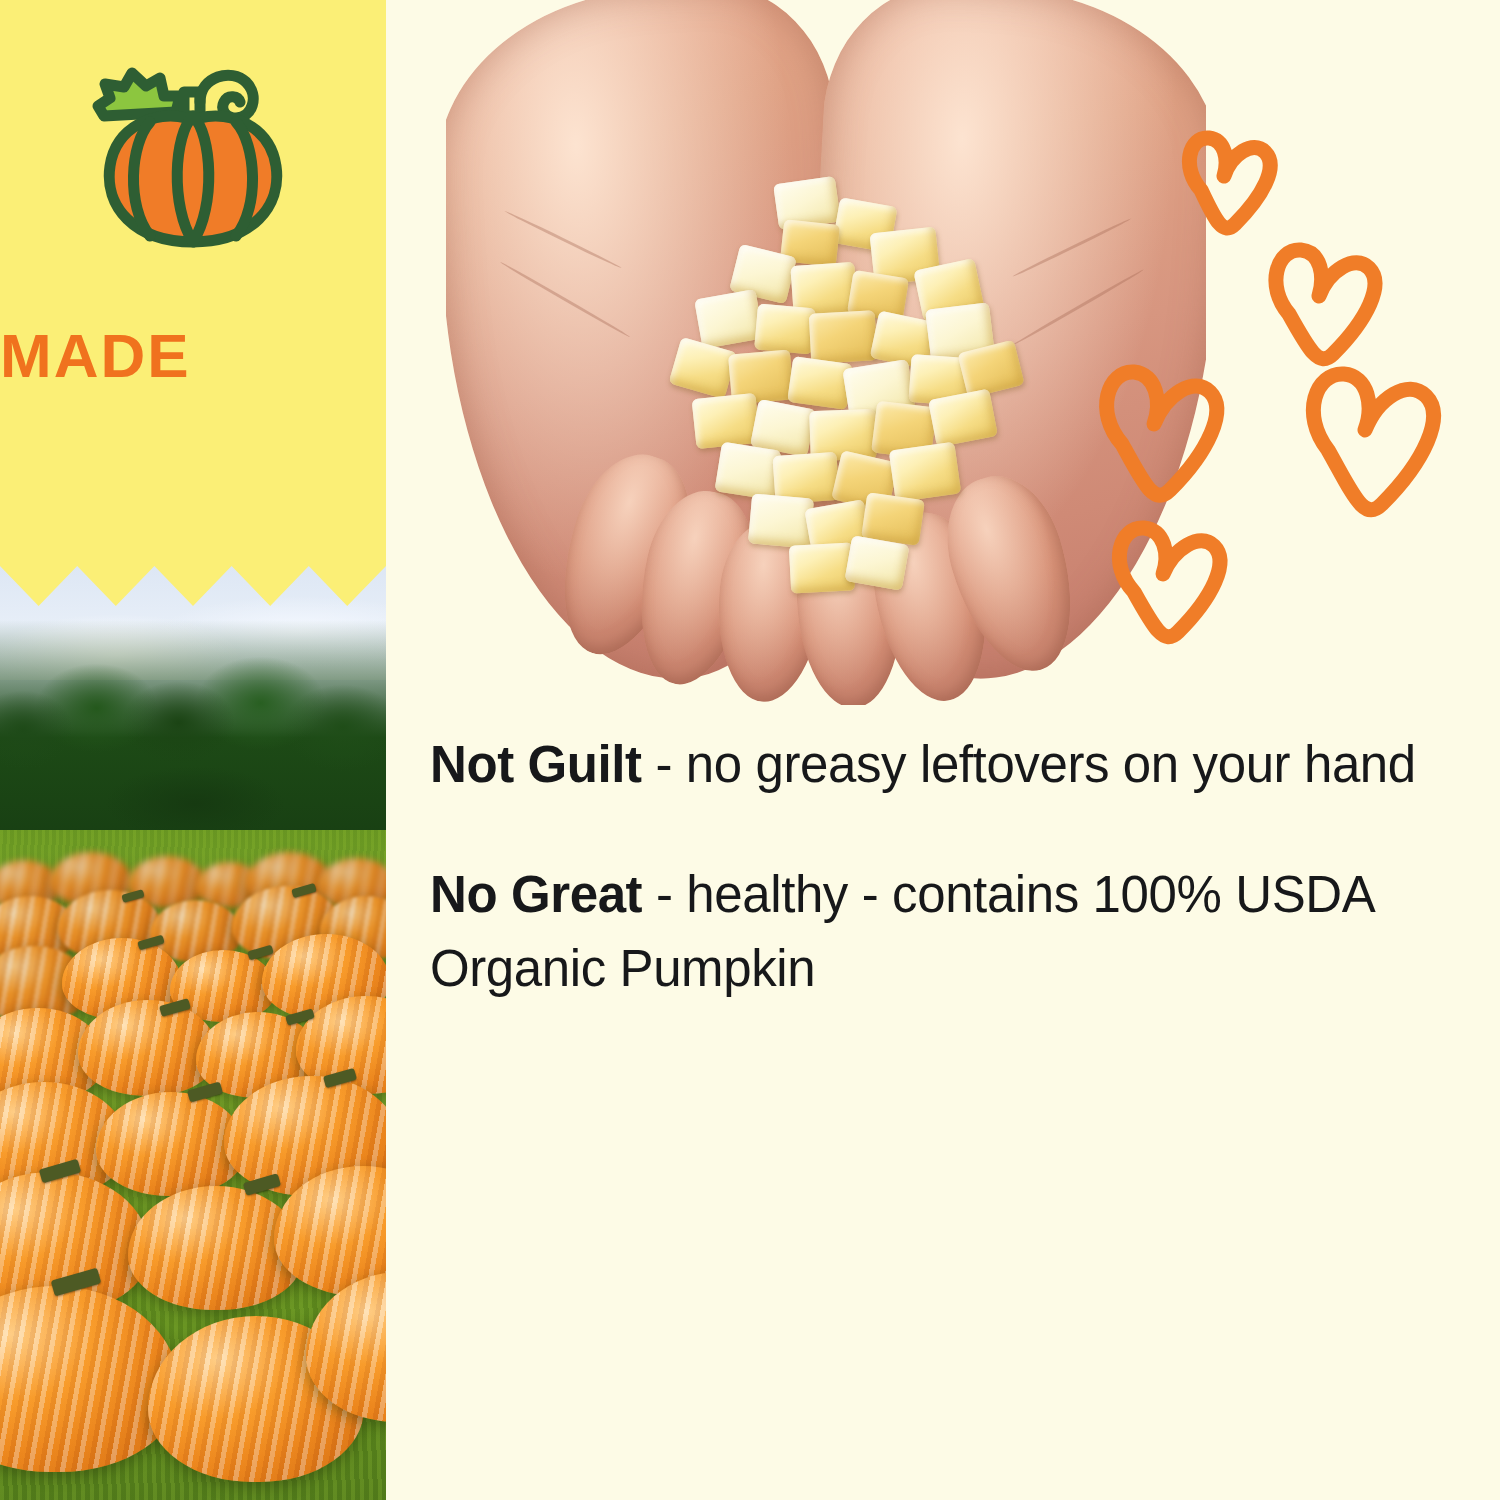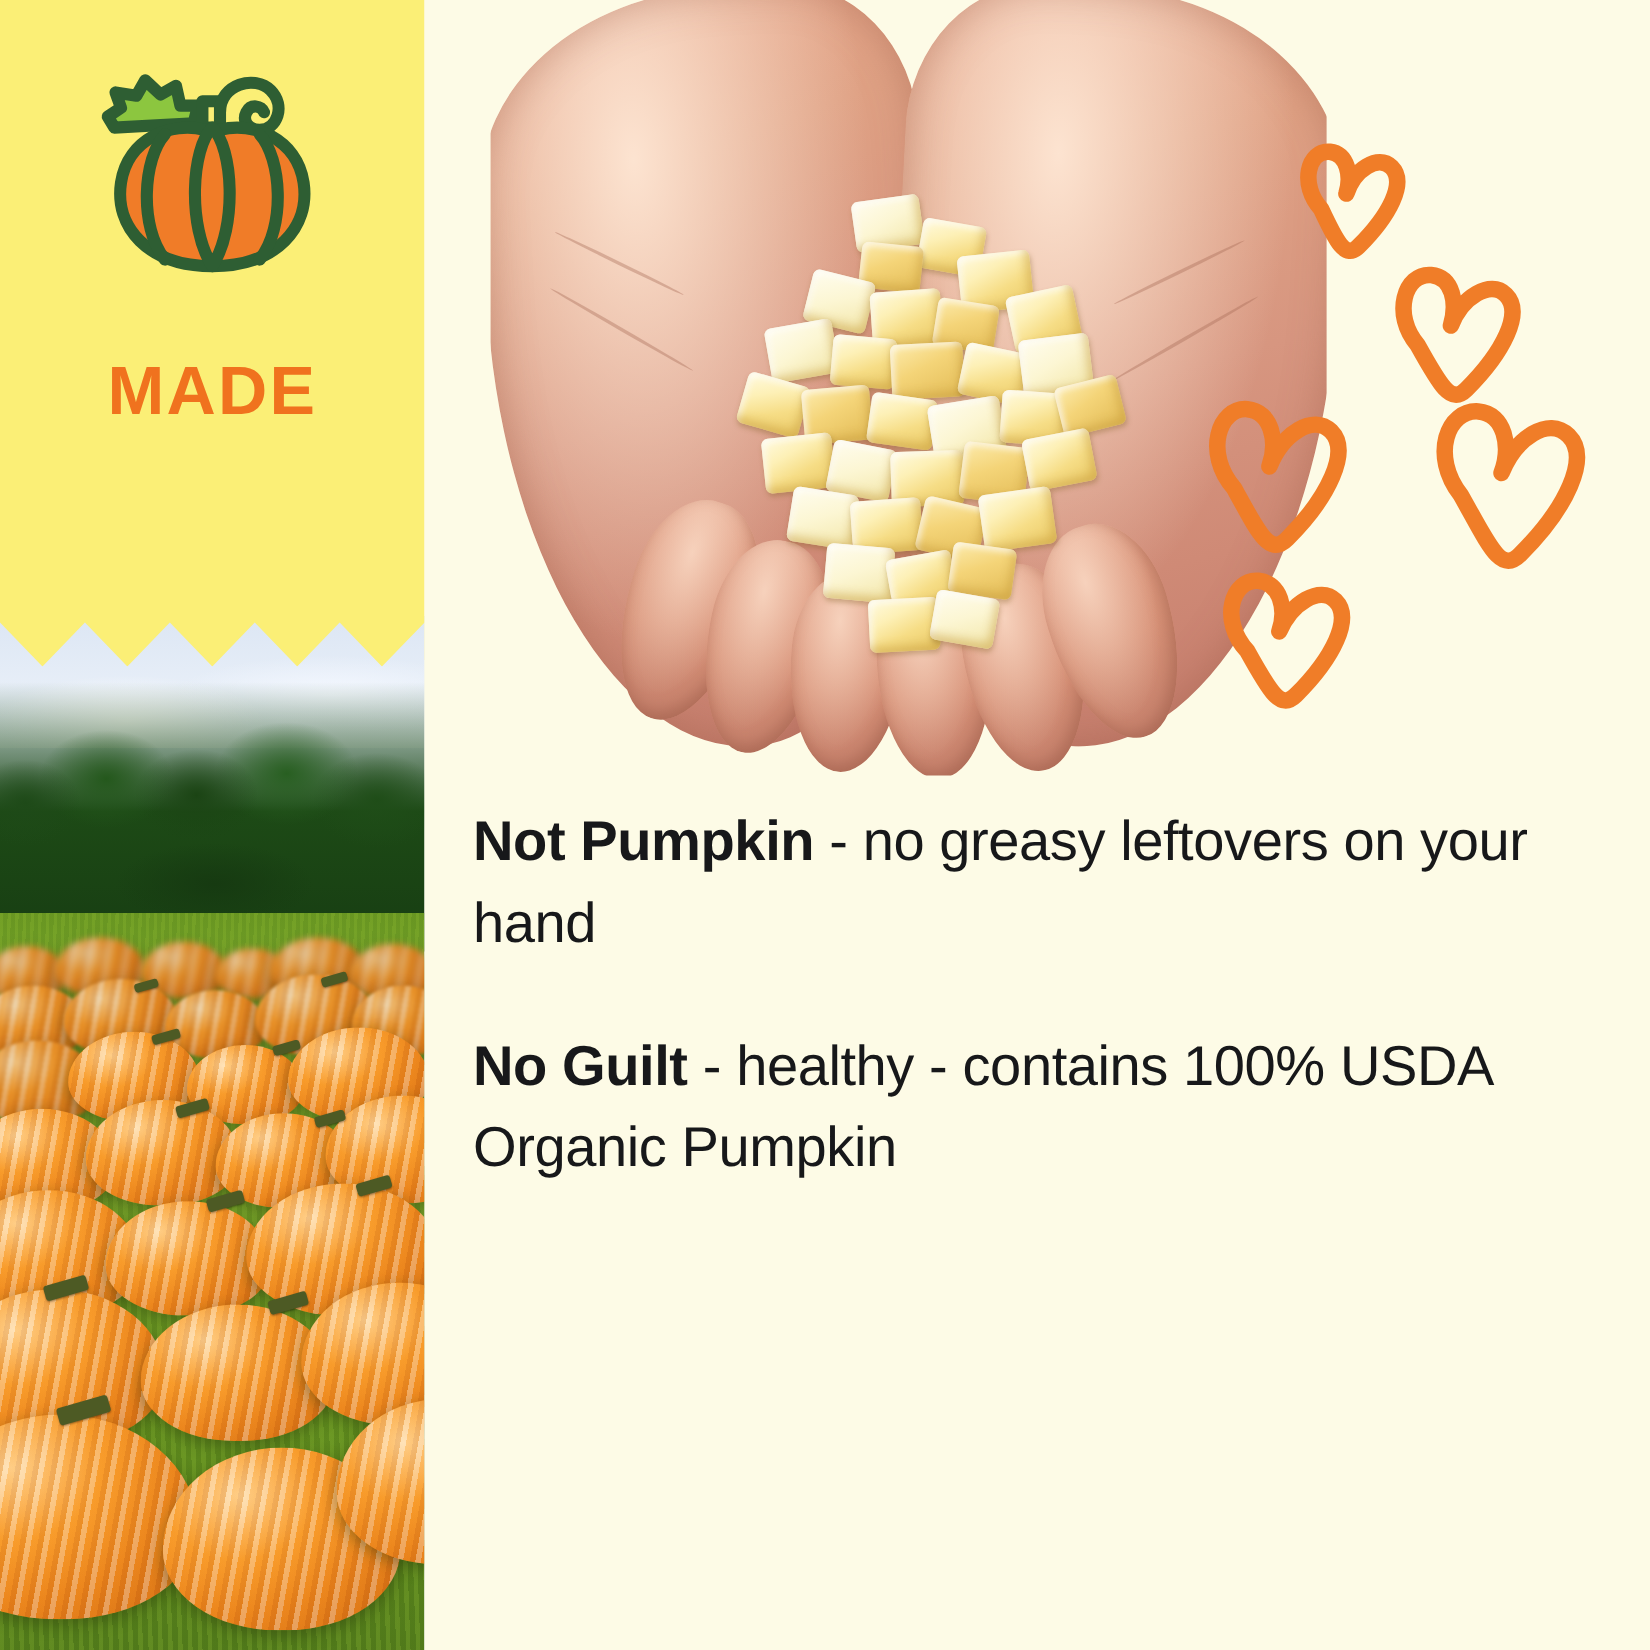--- a/index.html
+++ b/index.html
@@ -33,21 +33,21 @@
   #pumpkin-icon {
     position:absolute;
     left:50%; top:56px;
     transform:translateX(-50%);
     width:226px; height:226px;
   }
   #badge-text {
     position:absolute;
     left:0; top:320px;
     width:386px;
-    text-align:center;
+    text-align:left;
     color:#F0721E;
     font-weight:bold;
     font-size:62px;
     line-height:1.15;
     letter-spacing:2px;
     font-family:"Liberation Sans", sans-serif;
   }
   #badge-text .bl { display:block; }
 
   
@@ -357,21 +357,21 @@
         <path d="M658 570 C632 542 644 504 668 506 C688 508 694 532 687 552 C698 526 724 510 738 524 C754 540 736 576 702 610 C688 624 678 606 658 570 Z" transform="translate(90,22)"></path>
         <path d="M940 440 C912 404 928 362 956 364 C980 366 986 396 977 420 C990 388 1020 368 1038 386 C1058 406 1036 452 994 494 C976 512 966 486 940 440 Z" transform="translate(2,10)"></path>
       </g>
     </svg>
 
     <div id="feature-list">
 
 
 
       <p class="feature-item">
-        <span class="feature-term">Not Pumpkin</span><span class="feature-desc"> - no greasy leftovers on your hand</span>
+        <span class="feature-term">Not Guilt</span><span class="feature-desc"> - no greasy leftovers on your hand</span>
       </p>
 
       <p class="feature-item">
-        <span class="feature-term">No Guilt</span><span class="feature-desc"> - healthy - contains 100% USDA Organic Pumpkin</span>
+        <span class="feature-term">No Great</span><span class="feature-desc"> - healthy - contains 100% USDA Organic Pumpkin</span>
       </p>
     </div>
   </div>
 </div>
 
 </body></html>

